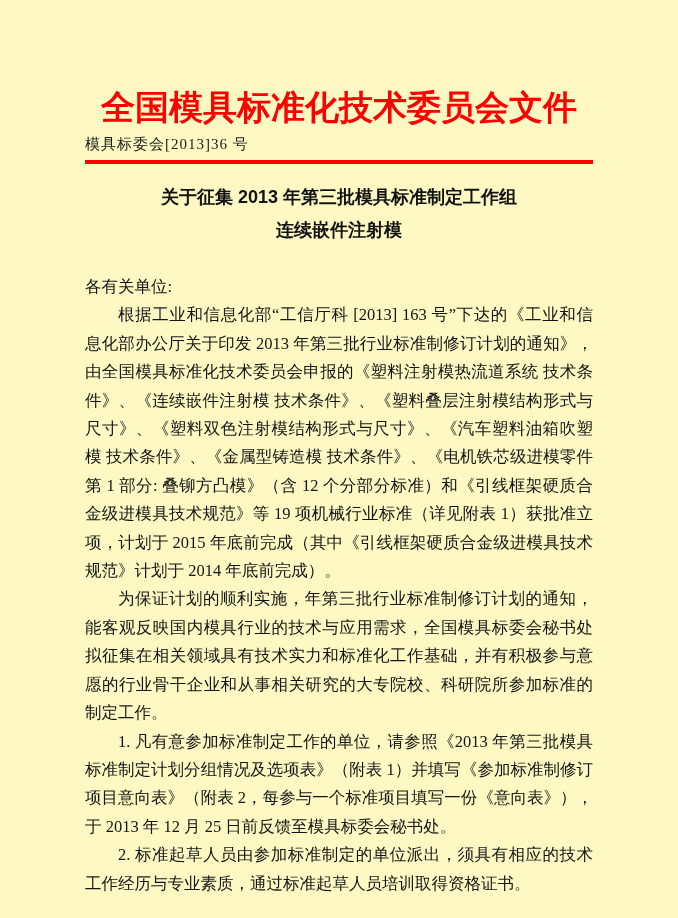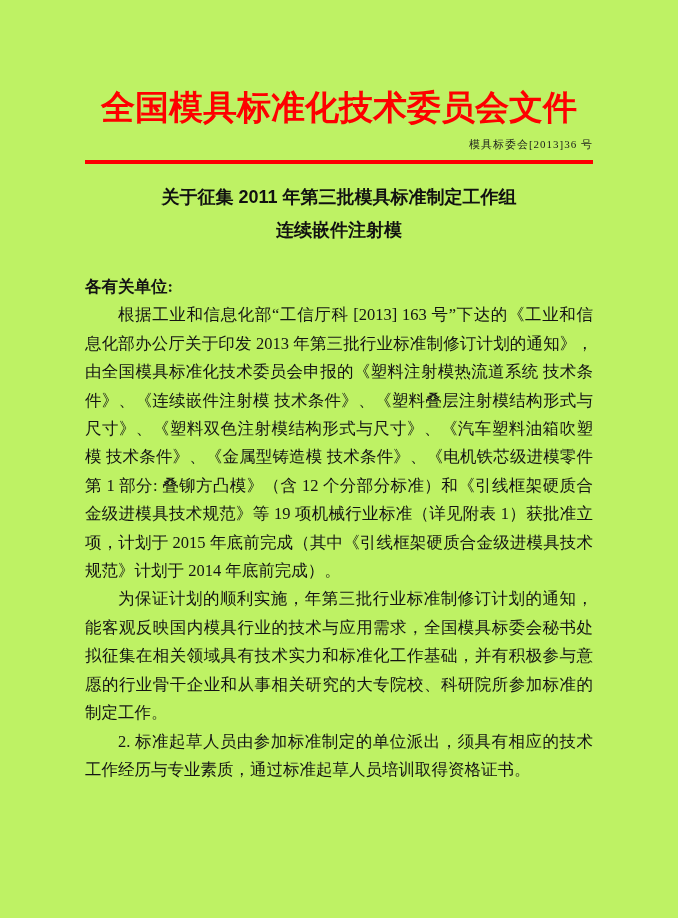--- a/index.html
+++ b/index.html
@@ -6,38 +6,38 @@
   html, body {
     width: 678px;
     height: 918px;
     background: #ffffff;
     overflow: hidden;
   }
   .page {
     position: relative;
     width: 678px;
     height: 918px;
-    background: #bef264;
+    background: #fef9c3;
     padding: 88px 85px 0 85px;
     font-family: "Liberation Serif", serif;
     color: #111111;
   }
   .org-title {
     text-align: center;
     font-family: "Liberation Sans", sans-serif;
     font-weight: bold;
     font-size: 34px;
     line-height: 38px;
     color: var(--accent, #fe0000);
     letter-spacing: 0px;
     white-space: nowrap;
   }
   .doc-number {
-    text-align: right;
-    font-size: 11px;
+    text-align: left;
+    font-size: 15px;
     line-height: 15px;
     margin-top: 11px;
     color: #1a1a1a;
     letter-spacing: 1px;
   }
   .red-rule {
     margin-top: 8px;
     height: 4px;
     background: var(--accent, #fe0000);
     width: 100%;
@@ -53,42 +53,43 @@
   }
   .doc-body {
     margin-top: 26px;
     font-size: 16.5px;
     line-height: 28.4px;
     text-align: justify;
     text-justify: inter-ideograph;
     color: #141414;
   }
   .salutation {
-    font-weight: bold;
+    font-weight: normal;
   }
   .para {
     text-indent: 2em;
   }
 </style>
 </head>
 <body>
 
 <div class="page">
   <div class="org-title">全国模具标准化技术委员会文件</div>
 
   <div class="doc-number">模具标委会[2013]36 号</div>
 
   <div class="red-rule"></div>
 
   <div class="doc-title">
-    <div>关于征集 2011 年第三批模具标准制定工作组</div>
+    <div>关于征集 2013 年第三批模具标准制定工作组</div>
     <div>连续嵌件注射模</div>
   </div>
 
   <div class="doc-body">
     <div class="salutation">各有关单位:</div>
     <div id="paragraphs">
         <div class="para">根据工业和信息化部“工信厅科 [2013] 163 号”下达的《工业和信息化部办公厅关于印发 2013 年第三批行业标准制修订计划的通知》，由全国模具标准化技术委员会申报的《塑料注射模热流道系统 技术条件》、《连续嵌件注射模 技术条件》、《塑料叠层注射模结构形式与尺寸》、《塑料双色注射模结构形式与尺寸》、《汽车塑料油箱吹塑模 技术条件》、《金属型铸造模 技术条件》、《电机铁芯级进模零件 第 1 部分: 叠铆方凸模》（含 12 个分部分标准）和《引线框架硬质合金级进模具技术规范》等 19 项机械行业标准（详见附表 1）获批准立项，计划于 2015 年底前完成（其中《引线框架硬质合金级进模具技术规范》计划于 2014 年底前完成）。</div>
         <div class="para">为保证计划的顺利实施，年第三批行业标准制修订计划的通知，能客观反映国内模具行业的技术与应用需求，全国模具标委会秘书处拟征集在相关领域具有技术实力和标准化工作基础，并有积极参与意愿的行业骨干企业和从事相关研究的大专院校、科研院所参加标准的制定工作。</div>
+        <div class="para">1. 凡有意参加标准制定工作的单位，请参照《2013 年第三批模具标准制定计划分组情况及选项表》（附表 1）并填写《参加标准制修订项目意向表》（附表 2，每参与一个标准项目填写一份《意向表》），于 2013 年 12 月 25 日前反馈至模具标委会秘书处。</div>
         <div class="para">2. 标准起草人员由参加标准制定的单位派出，须具有相应的技术工作经历与专业素质，通过标准起草人员培训取得资格证书。</div>
       </div>
   </div>
 </div>
 
 </body></html>

